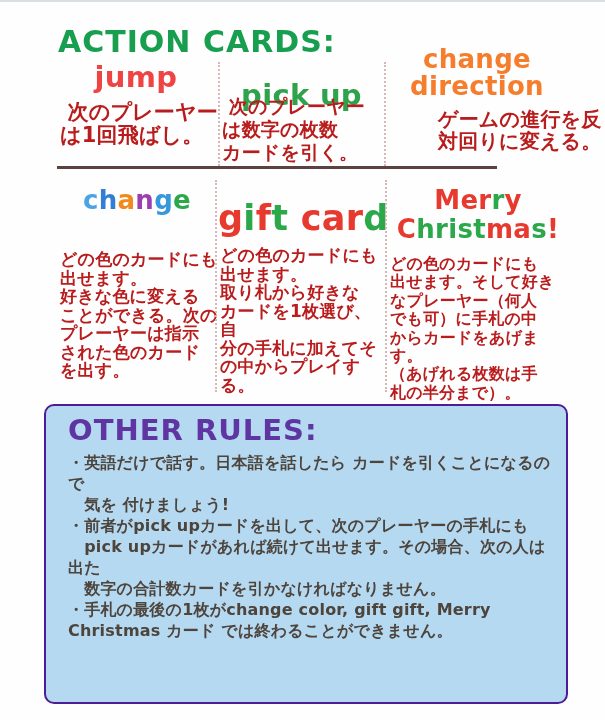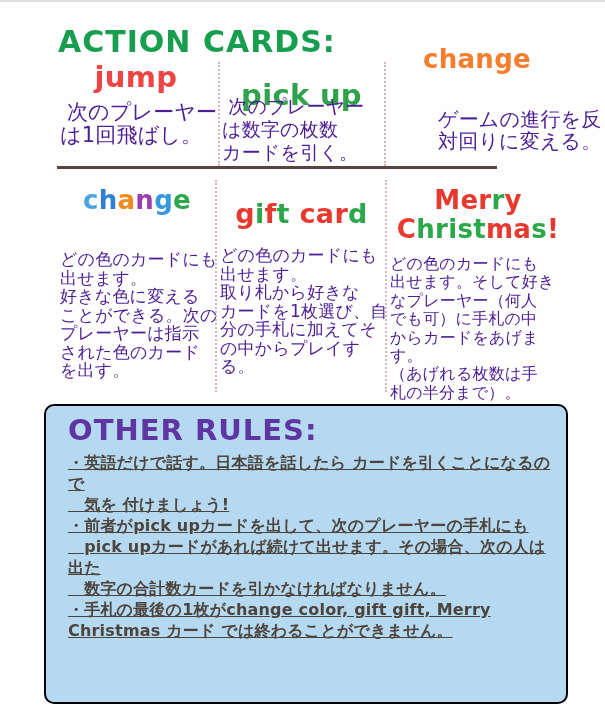--- a/index.html
+++ b/index.html
@@ -4,44 +4,44 @@
 <style>
   html,body{margin:0;padding:0;background:#ffffff;}
   .page{
     position:relative;width:605px;height:720px;background:#fefefe;overflow:hidden;
     font-family:"DejaVu Sans","Liberation Sans",sans-serif;
   }
   .scan-top{position:absolute;left:0;top:0;width:605px;height:2px;background:#d9dee3;}
   .heading{position:absolute;left:58px;top:24px;font-size:30px;font-weight:800;
     color:#179e4f;letter-spacing:1px;}
   .t{position:absolute;font-weight:800;text-align:center;letter-spacing:.3px;}
-  .d{position:absolute;font-weight:400;color:#4c1d95;white-space:pre-wrap;letter-spacing:.2px;text-align:left;}
+  .d{position:absolute;font-weight:700;color:#b91c1c;white-space:pre-wrap;letter-spacing:.2px;text-align:left;}
   #t-jump{left:57px;top:60px;width:158px;font-size:29px;}
   #d-jump{left:60px;top:101px;width:158px;font-size:21px;line-height:23px;}
   #t-pick{left:218px;top:58px;width:167px;font-size:29px;margin-top:20px;}
   #d-pick{left:222px;top:95px;width:165px;font-size:19px;line-height:23px;}
   #t-cdir{left:386px;top:46px;width:182px;font-size:26px;line-height:27px;}
   #d-cdir{left:390px;top:108px;width:180px;font-size:20px;line-height:22px;margin-left:48px;}
   #t-ccol{left:57px;top:186px;width:160px;font-size:26px;line-height:28px;}
   #d-ccol{left:60px;top:250px;width:158px;font-size:17px;line-height:18.5px;}
-  #t-gift{left:218px;top:198px;width:167px;font-size:27px;}
+  #t-gift{left:218px;top:198px;width:167px;font-size:35px;}
   #d-gift{left:220px;top:246px;width:168px;font-size:17px;line-height:18.5px;}
   #t-mc{left:388px;top:186px;width:180px;font-size:26px;line-height:29px;text-align:center;}
   #d-mc{left:390px;top:255px;width:180px;font-size:16px;line-height:18.4px;}
   .vsep{position:absolute;width:0;border-left:2px dotted #d9b6b6;}
   #sep1a{left:218px;top:62px;height:104px;}
   #sep1b{left:384px;top:62px;height:104px;}
   #sep2a{left:215px;top:180px;height:212px;}
   #sep2b{left:385px;top:180px;height:212px;}
   .hrule{position:absolute;left:57px;top:166px;width:440px;height:3px;background:#5c4141;}
   .rules-box{position:absolute;left:44px;top:404px;width:524px;height:300px;
-    background:#b6d9f2;border:2px solid #000000;border-radius:10px;box-sizing:border-box;
+    background:#b6d9f2;border:2px solid #4c1d95;border-radius:10px;box-sizing:border-box;
     padding:5px 14px 6px 22px;overflow:hidden;}
   .rules-heading{margin:2px 0 5px 0;font-size:29px;font-weight:800;color:#5e35a1;letter-spacing:1px;}
-  .rule{font-size:16px;font-weight:700;color:#4d443c;line-height:21px;white-space:pre-wrap;letter-spacing:.2px;text-decoration:underline;}
+  .rule{font-size:16px;font-weight:700;color:#4d443c;line-height:21px;white-space:pre-wrap;letter-spacing:.2px;}
 </style>
 </head>
 <body>
 
 <div class="page">
   <div class="scan-top"></div>
 
   <div class="heading">ACTION CARDS:</div>
 
   <div class="t" id="t-jump"><span style="color: #ef4444; white-space: pre;">jump</span></div>
@@ -52,20 +52,21 @@
 
   <div class="t" id="t-pick"><span style="color: rgb(47, 162, 76); white-space: pre;">pick up</span></div>
   <div class="d" id="d-pick"> 次のプレーヤー
 は数字の枚数
 カードを引く。</div>
 
   <div class="vsep" id="sep1b"></div>
 
   <div class="t" id="t-cdir">
     <div><span style="color: rgb(245, 125, 44); white-space: pre;">change</span></div>
+    <div><span style="color: rgb(245, 125, 44); white-space: pre;">direction</span></div>
   </div>
   <div class="d" id="d-cdir">ゲームの進行を反
 対回りに変える。</div>
 
   <div class="hrule"></div>
 
   <div class="t" id="t-ccol">
     <div><span style="color: rgb(75, 163, 227); white-space: pre;">c</span><span style="color: rgb(47, 127, 214); white-space: pre;">h</span><span style="color: rgb(240, 138, 29); white-space: pre;">a</span><span style="color: rgb(155, 63, 174); white-space: pre;">n</span><span style="color: rgb(53, 152, 220); white-space: pre;">g</span><span style="color: rgb(43, 168, 74); white-space: pre;">e</span></div>
   </div>
   <div class="d" id="d-ccol">どの色のカードにも

